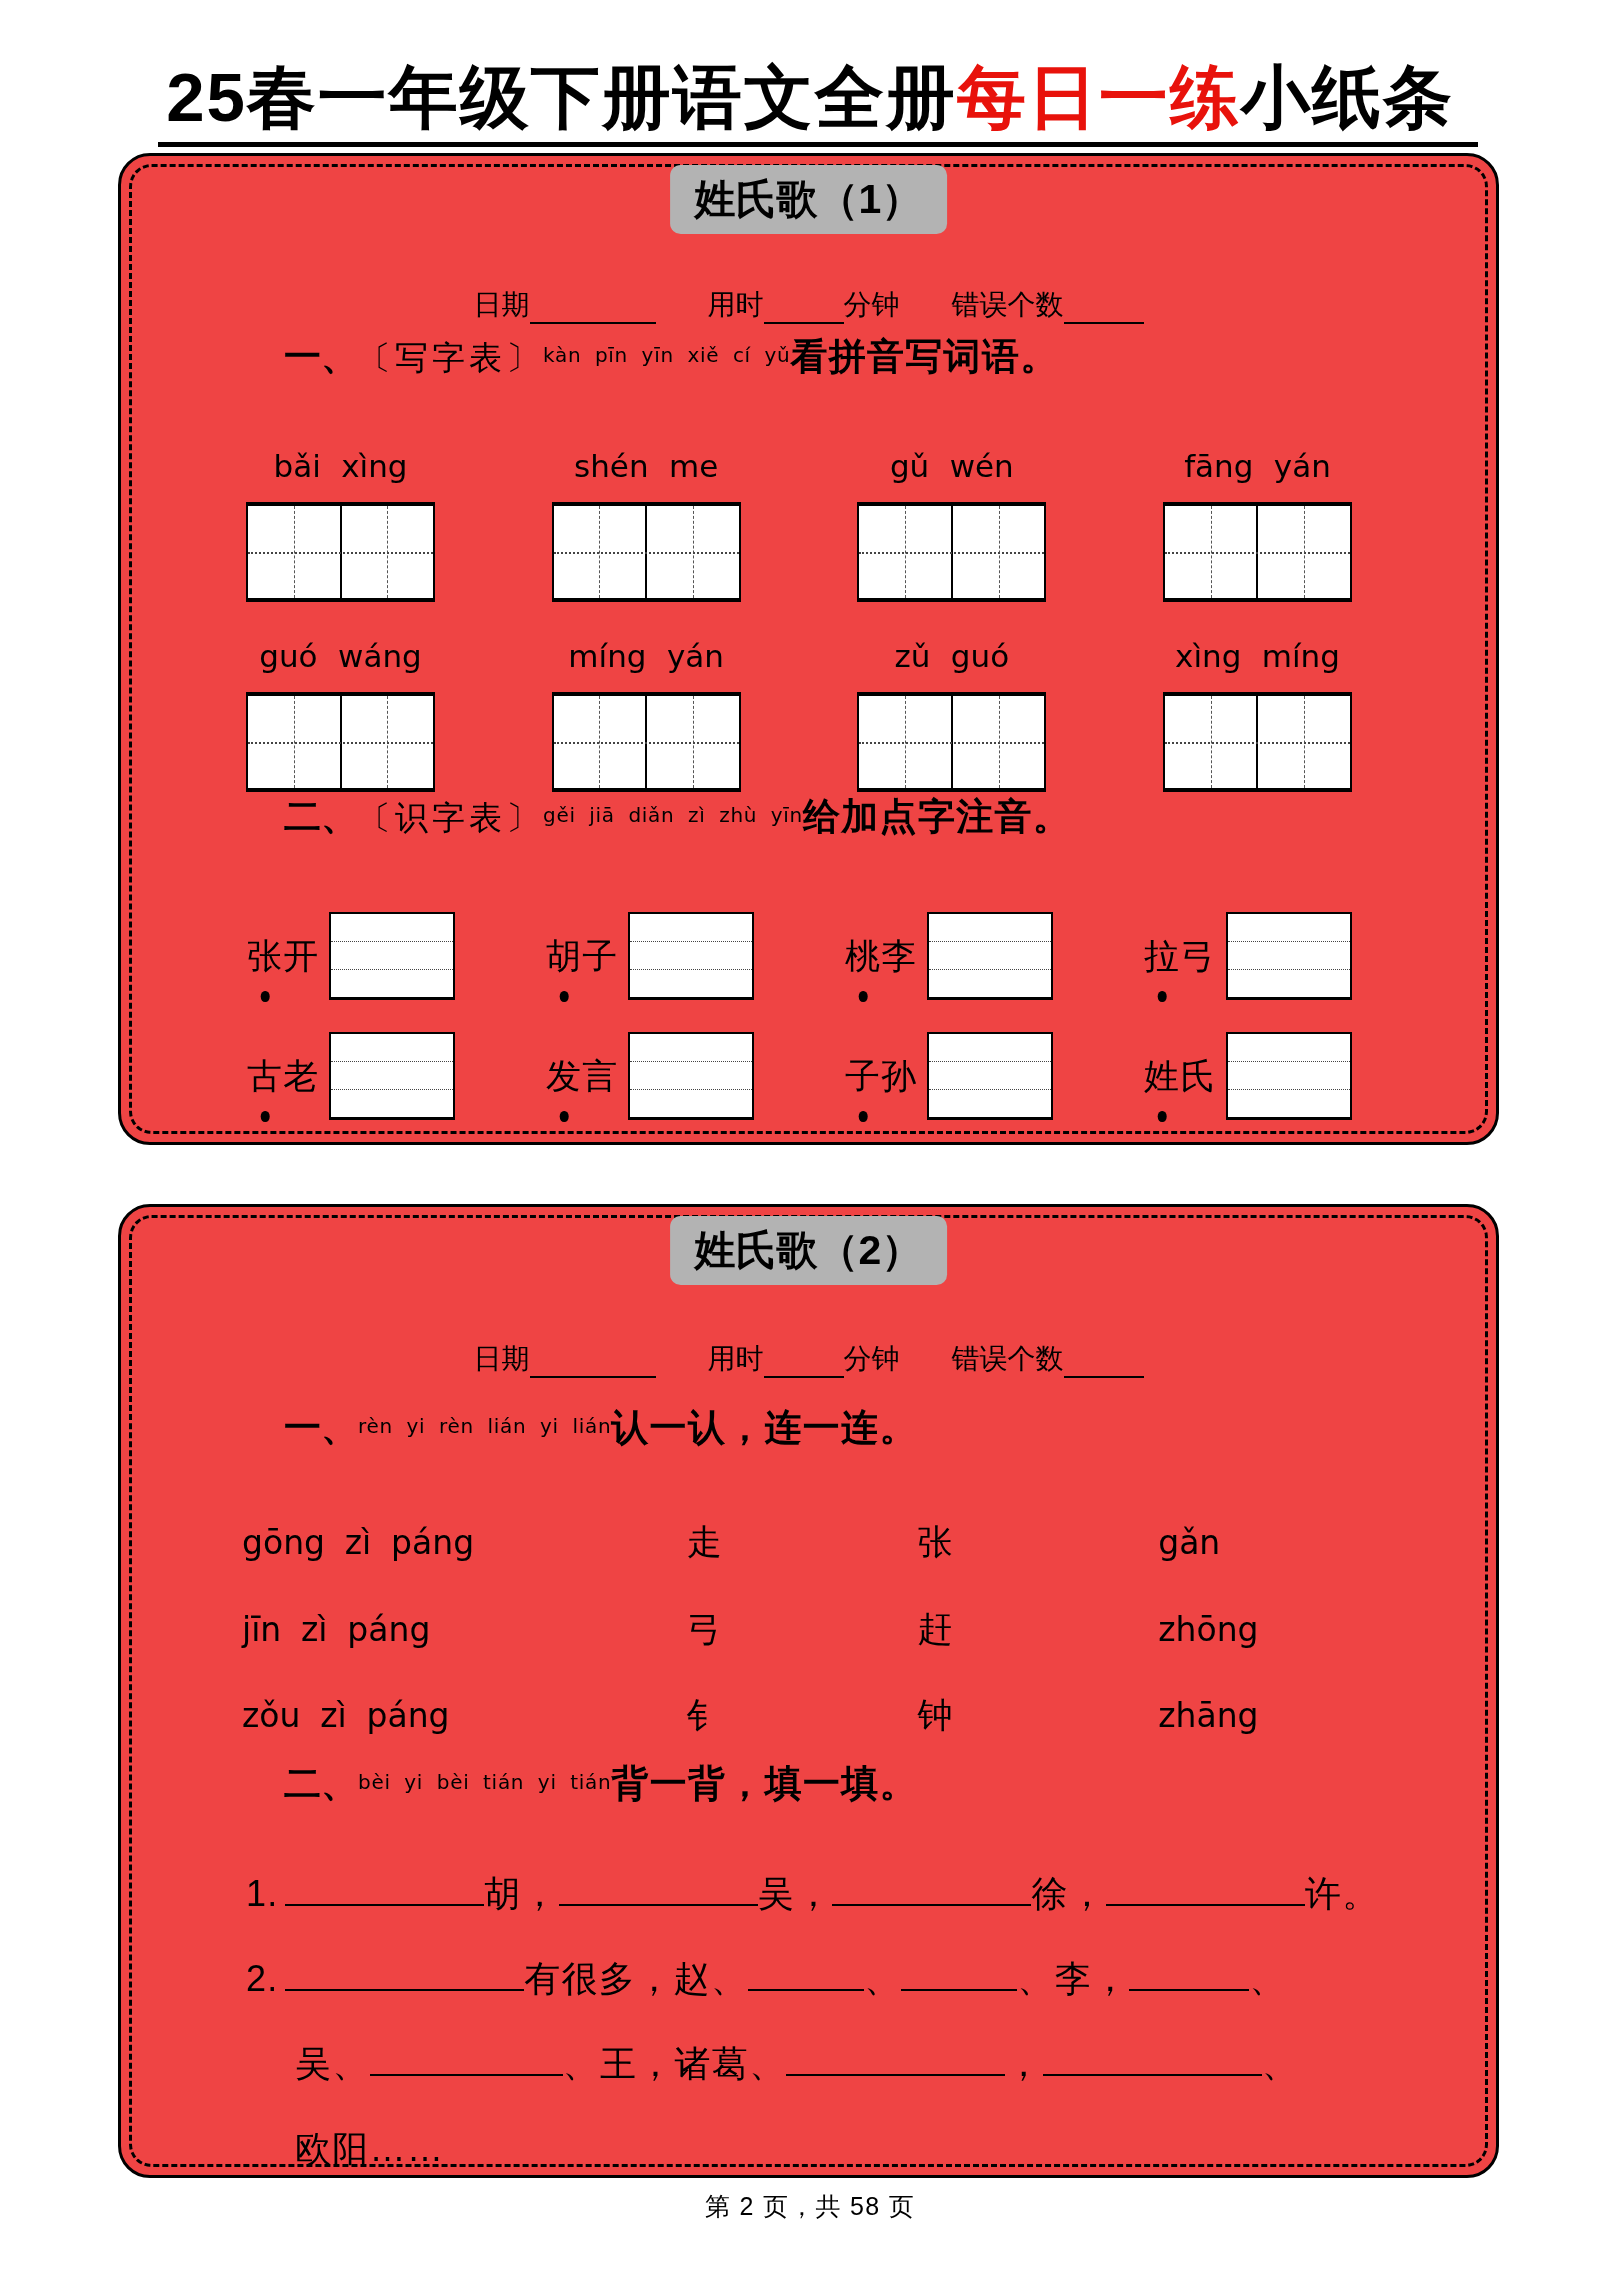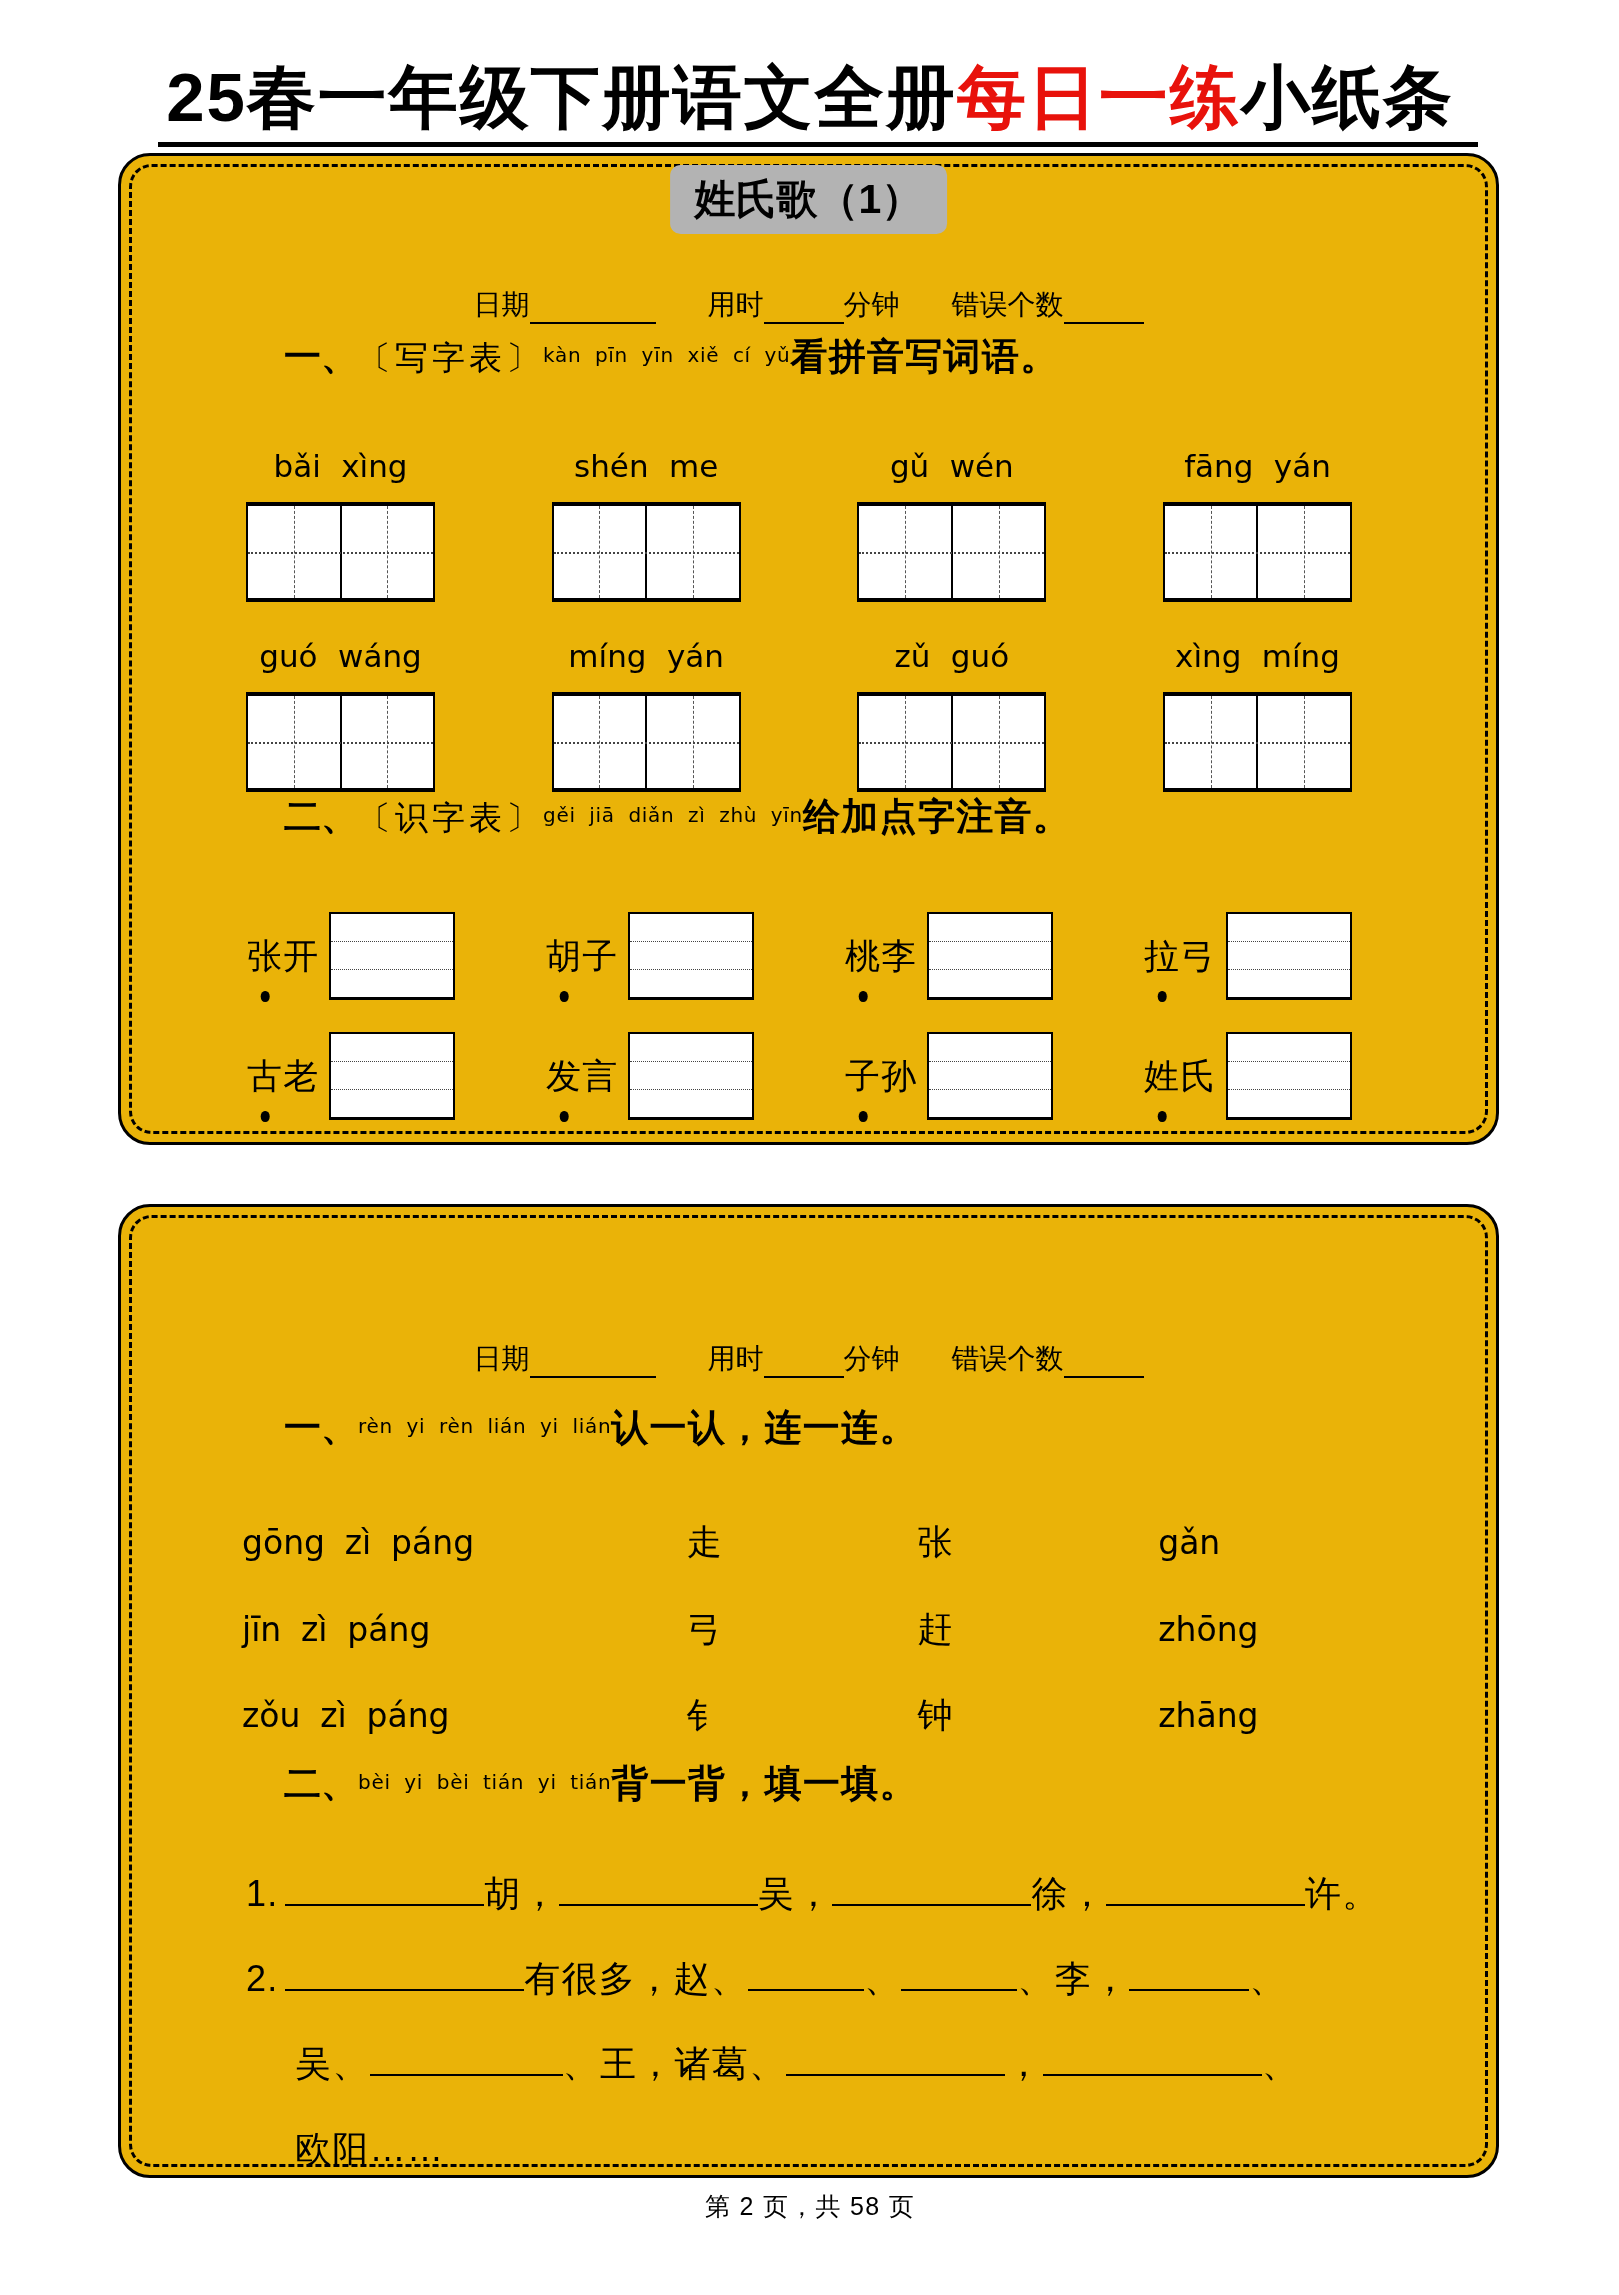--- a/index.html
+++ b/index.html
@@ -17,21 +17,21 @@
   }
   .page-title .red { color:#e8120b; }
   .title-rule {
     position:absolute; top:142px; left:158px; right:142px;
     height:4.7px; background:#000;
   }
 
   
   .panel {
     position:absolute; left:118px; width:1381px;
-    border:3.3px solid #000; border-radius:32px; background:#eab308;
+    border:3.3px solid #000; border-radius:32px; background:#ef4444;
   }
   .panel-inner {
     position:absolute; inset:8px;
     border:3.3px dashed #000; border-radius:22.6px;
     pointer-events:none;
   }
   .panel1 { top:153px; height:992px; }
   .panel2 { top:1204px; height:974px; }
 
   .badge {
@@ -285,20 +285,21 @@
     </div>
     <div class="citem">
       <span class="cword"><span class="dotted">姓</span><span>氏</span></span>
       <span class="pbox"></span>
     </div>
   </div>
 </section>
 
 <section class="panel panel2">
   <div class="panel-inner"></div>
+  <div class="badge">姓氏歌（2）</div>
 
   <div class="meta" style="top:133px;">
     <span class="grp">
         <span>日期</span>
         <span class="blank b190"></span>
       </span>
     <span class="grp">
         <span>用时</span>
         <span class="blank b120"></span>
         <span>分钟</span>

